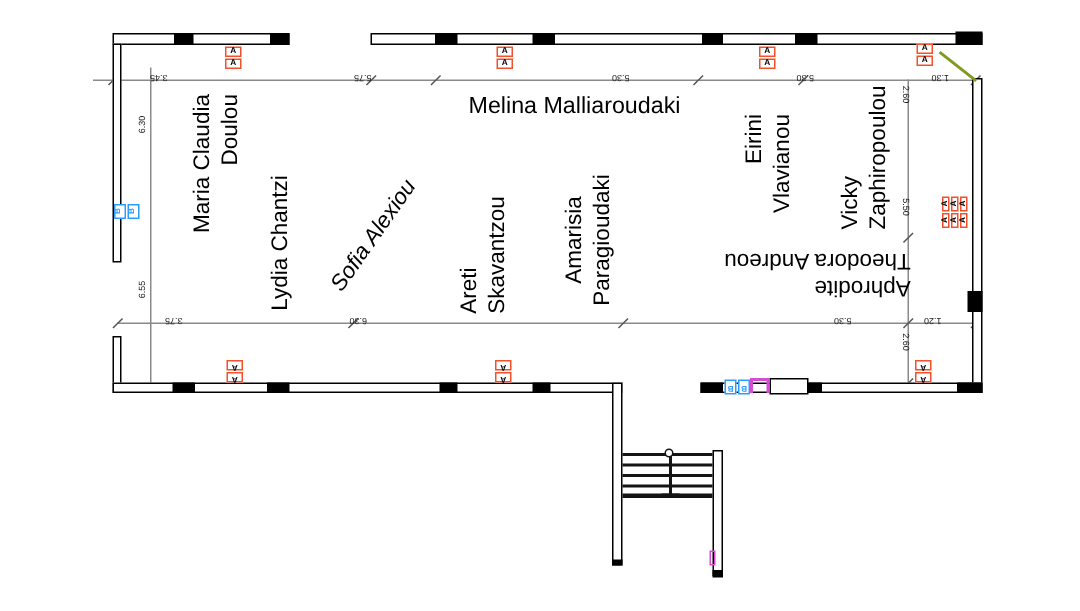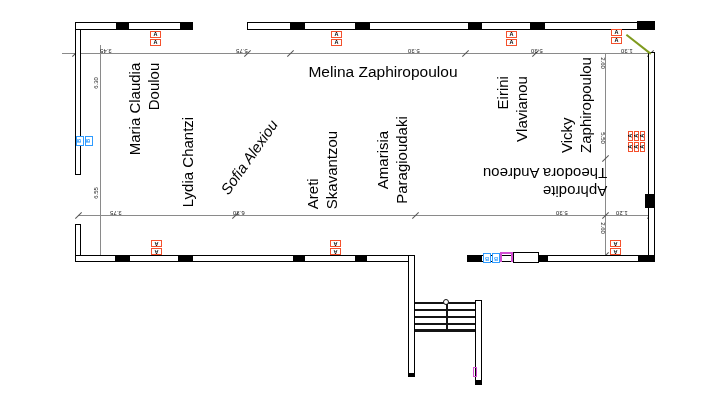--- a/index.html
+++ b/index.html
@@ -237,21 +237,21 @@
   </div>
   <div class="nm r90 al" style="left:322px;top:170px;">
     <div>Areti</div>
     <div>Skavantzou</div>
   </div>
   <div class="nm r90 ac" style="left:392px;top:160px;">
     <div>Amarisia</div>
     <div>Paragioudaki</div>
   </div>
   <div class="nm r0 ac" style="left:383px;top:71px;font-size:15.5px;">
-    <div>Melina Zaphiropoulou</div>
+    <div>Melina Malliaroudaki</div>
   </div>
   <div class="nm r90 ar" style="left:512px;top:109px;">
     <div>Eirini</div>
     <div>Vlavianou</div>
   </div>
   <div class="nm r90 al" style="left:576px;top:105px;">
     <div>Vicky</div>
     <div>Zaphiropoulou</div>
   </div>
   <div class="nm r180 al" style="left:545px;top:182px;line-height:18px;">

